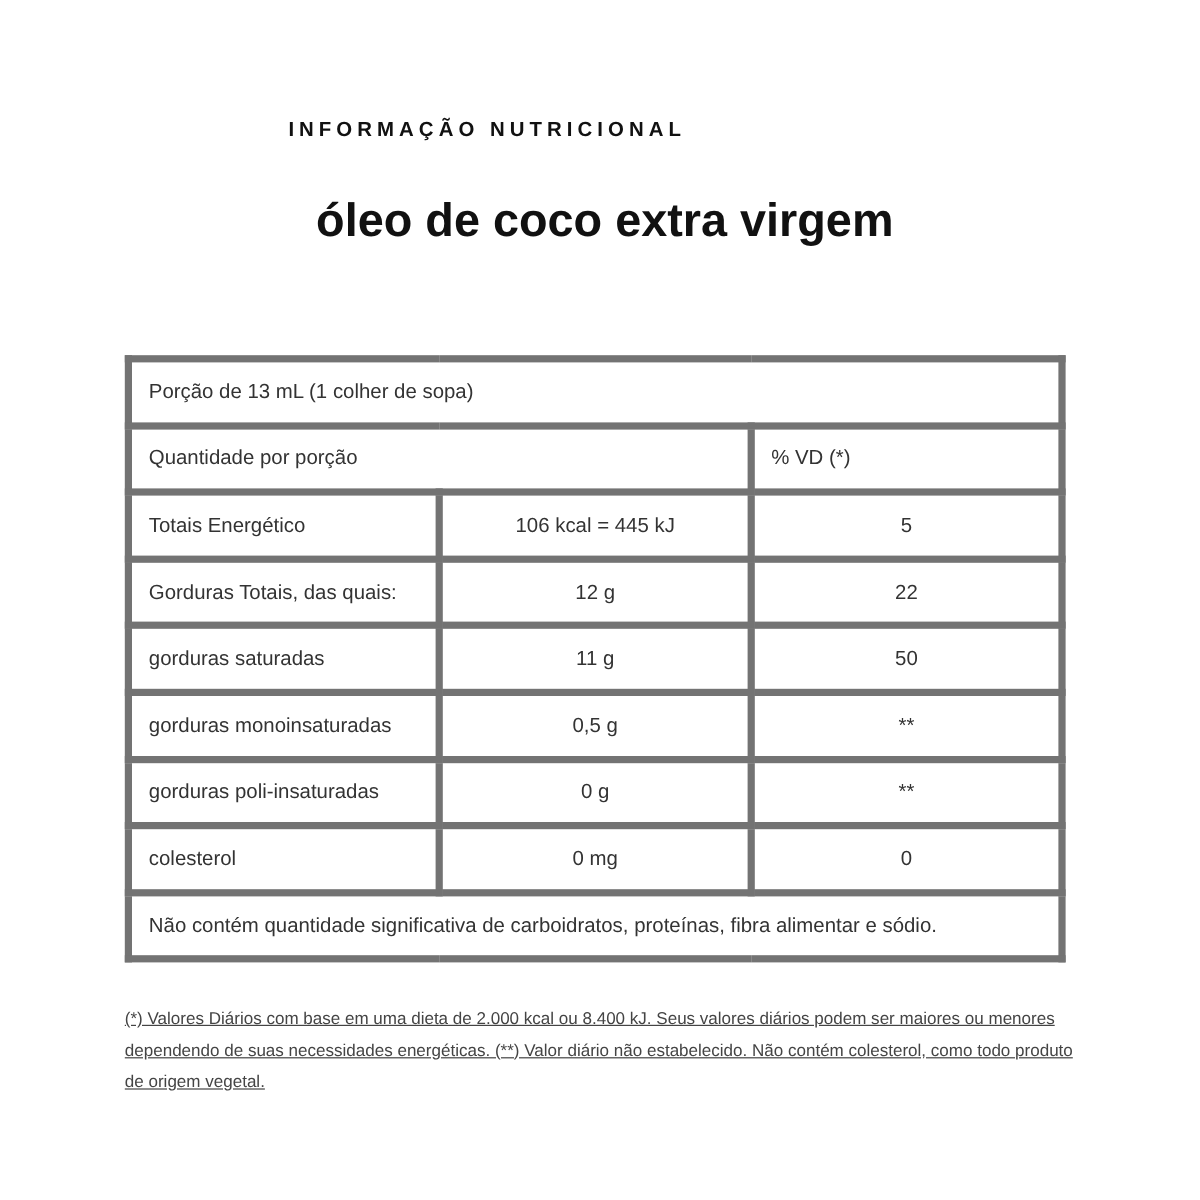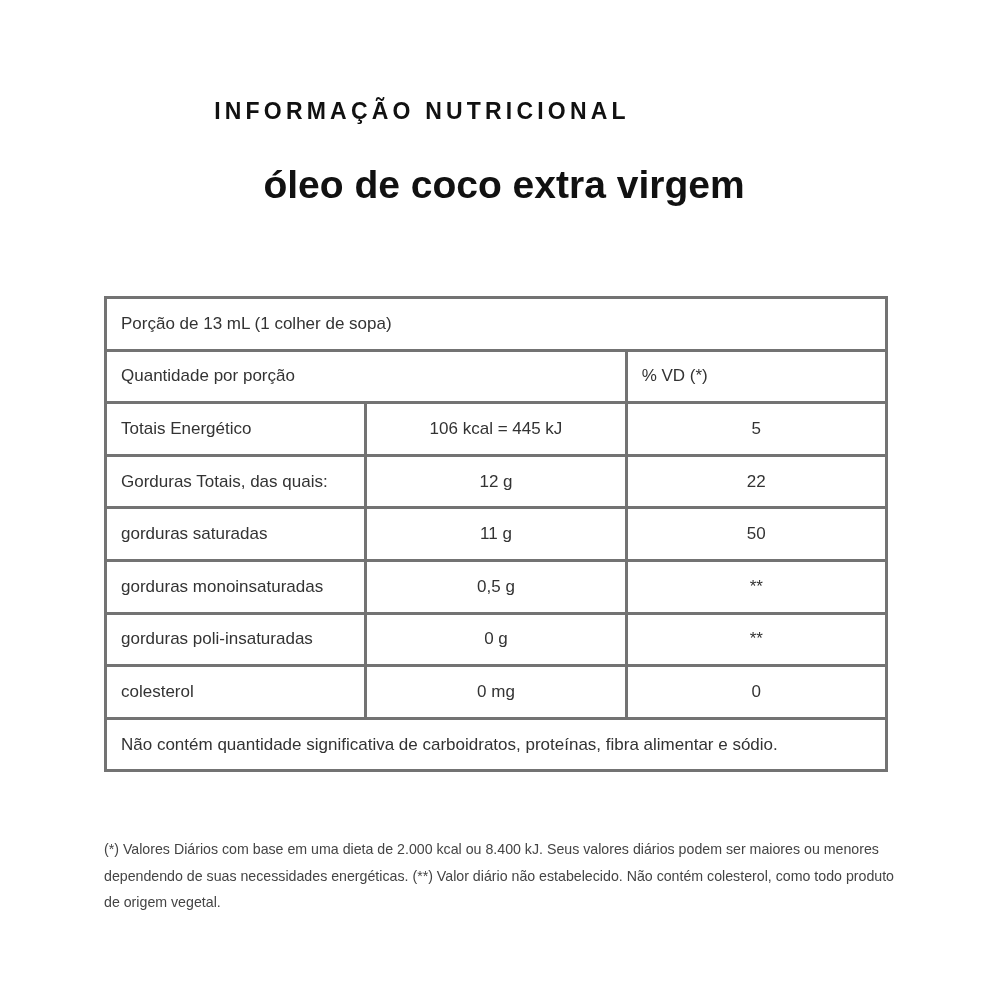--- a/index.html
+++ b/index.html
@@ -1,40 +1,40 @@
 <!DOCTYPE html>
 <html><head>
   <meta charset="utf-8">
   <style>
     html, body { margin: 0; padding: 0; background: #ffffff; }
     body { width: 1000px; height: 1000px; position: relative; overflow: hidden; font-family: "Liberation Sans", sans-serif; color: #111; }
     .heading {
-      position: absolute; left: 16px; width: 812px; top: 98px; text-align: center;
-      font-size: 23px; font-weight: bold; letter-spacing: 4.2px; color: #111;
+      position: absolute; left: 0; width: 812px; top: 98px; text-align: center;
+      font-size: 17px; font-weight: bold; letter-spacing: 4.2px; color: #111;
     }
     .subheading {
       position: absolute; left: 4px; width: 1000px; top: 163px; text-align: center;
       font-size: 39px; font-weight: bold; color: #111;
     }
     table.nutri {
       position: absolute; left: 104px; top: 296px; width: 784px;
       border-collapse: collapse; table-layout: fixed;
       font-size: 17px; color: #333;
     }
     table.nutri td {
-      border: 3px solid #737373; height: 49.6px; padding: 0 14px; vertical-align: middle;
+      border: 6px solid #737373; height: 49.6px; padding: 0 14px; vertical-align: middle;
     }
     td.c-label { width: 348px; text-align: left; }
     td.c-amount { width: 228px; text-align: center; margin-top: 32px; }
     td.c-vd { text-align: center; }
     td.wide { text-align: left; }
     td.vd-head { text-align: left; }
     .footnote {
       position: absolute; left: 104px; top: 836px; width: 800px;
-      font-size: 14.2px; line-height: 26.5px; color: #444;
+      font-size: 14.2px; line-height: 26.5px; color: #444; text-decoration: underline;
     }
   </style>
 </head>
 <body>
 
 <div class="heading">INFORMAÇÃO NUTRICIONAL</div>
 <div class="subheading">óleo de coco extra virgem</div>
 
 <table class="nutri">
   <tbody>

